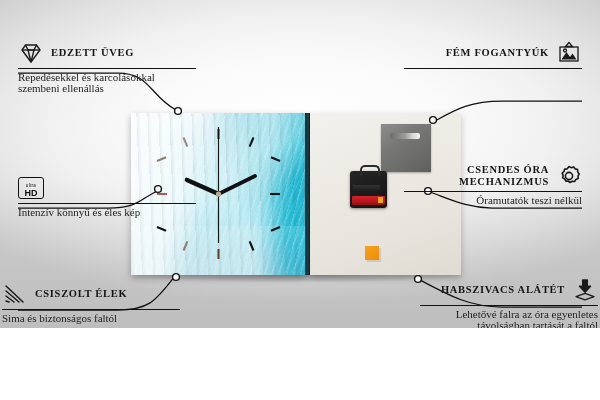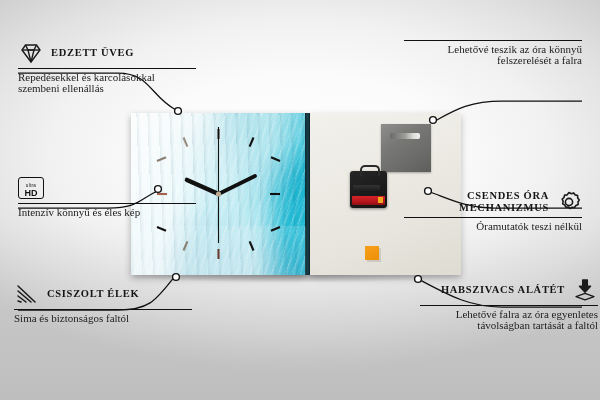--- a/index.html
+++ b/index.html
@@ -9,21 +9,21 @@
   body {
     width: 600px;
     height: 400px;
     overflow: hidden;
     font-family: "Liberation Serif", serif;
   }
 
   #stage {
     position: relative;
     width: 600px;
-    height: 400px;
+    height: 328px;
     background:
       radial-gradient(ellipse 70% 55% at 50% 38%, #ffffff 0%, #fbfbfb 35%, #f1f1f1 60%, #e2e2e2 80%, #cfcfcf 100%),
       linear-gradient(180deg, #fdfdfd 0%, #f6f6f6 45%, #d8d8d8 78%, #b4b4b4 100%);
     overflow: hidden;
   }
   #stage::after {
     content: "";
     position: absolute;
     inset: 0;
     background: linear-gradient(180deg, rgba(255,255,255,0) 55%, rgba(150,150,150,0.30) 100%);
@@ -332,42 +332,52 @@
         <div class="hd-badge">
           <span class="u">ultra</span>
           <span class="hd">HD</span>
         </div>
       </div>
     </div>
     <div class="f-rule"></div>
     <div class="f-desc">Intenzív könnyű és éles kép</div>
   </div>
 
-  <div class="feature left" style="left:14px; top:281px;">
+  <div class="feature left" style="left:2px; top:281px;">
     <div class="f-head">
       <div class="f-icon">
         <svg viewBox="0 0 24 24" width="24" height="24" fill="none" stroke="currentColor" stroke-width="1.5" stroke-linecap="round">
           <path d="M3 4 L20 20"></path>
           <path d="M3 9 L16 20"></path>
           <path d="M3 14 L11 20"></path>
           <path d="M3 19 L6 20"></path>
         </svg>
       </div>
       <div class="f-title">CSISZOLT ÉLEK</div>
     </div>
     <div class="f-rule"></div>
     <div class="f-desc">Sima és biztonságos faltól</div>
   </div>
 
   <div class="feature right" style="left:404px; top:40px;">
-    <div class="f-rule"></div>
-    <div class="f-desc">Lehetővé teszik az óra könnyű felszerelését a falra</div>
-  </div>
-
-  <div class="feature right" style="left:404px; top:189px;">
+    <div class="f-head">
+      <div class="f-icon">
+        <svg viewBox="0 0 24 24" width="24" height="24" fill="none" stroke="currentColor" stroke-width="1.3">
+          <path d="M12 1.5 L8.5 5.5 H15.5 Z"></path>
+          <rect x="3" y="6" width="18" height="14"></rect>
+          <path d="M4.5 18.5 L9.5 11 L13 16 L15.5 12.5 L19.5 18.5 Z" fill="currentColor" stroke="none"></path>
+          <circle cx="8" cy="9.5" r="1.5"></circle>
+        </svg>
+      </div>
+      <div class="f-title">FÉM FOGANTYÚK</div>
+    </div>
+    <div class="f-rule"></div>
+  </div>
+
+  <div class="feature right" style="left:404px; top:163px;">
     <div class="f-head">
       <div class="f-icon">
         <svg viewBox="0 0 24 24" width="24" height="24" fill="none" stroke="currentColor" stroke-width="1.6" stroke-linejoin="round">
           <path d="M12 2.6 l2.4 1.1 2.3 -0.8 1.5 2 2.4 0.6 0.1 2.5 1.6 1.9 -1.3 2.1 0.2 2.4 -2.3 1 -1.3 2.1 -2.4 -0.3 -2.1 1.3 -1.9 -1.5 -2.4 0.2 -1 -2.2 -2.1 -1.2 0.4 -2.4 -0.9 -2.3 1.8 -1.6 0.6 -2.4 2.4 -0.1 Z"></path>
           <circle cx="12" cy="12" r="3.6"></circle>
         </svg>
       </div>
       <div class="f-title">CSENDES ÓRA MECHANIZMUS</div>
     </div>
     <div class="f-rule"></div>

